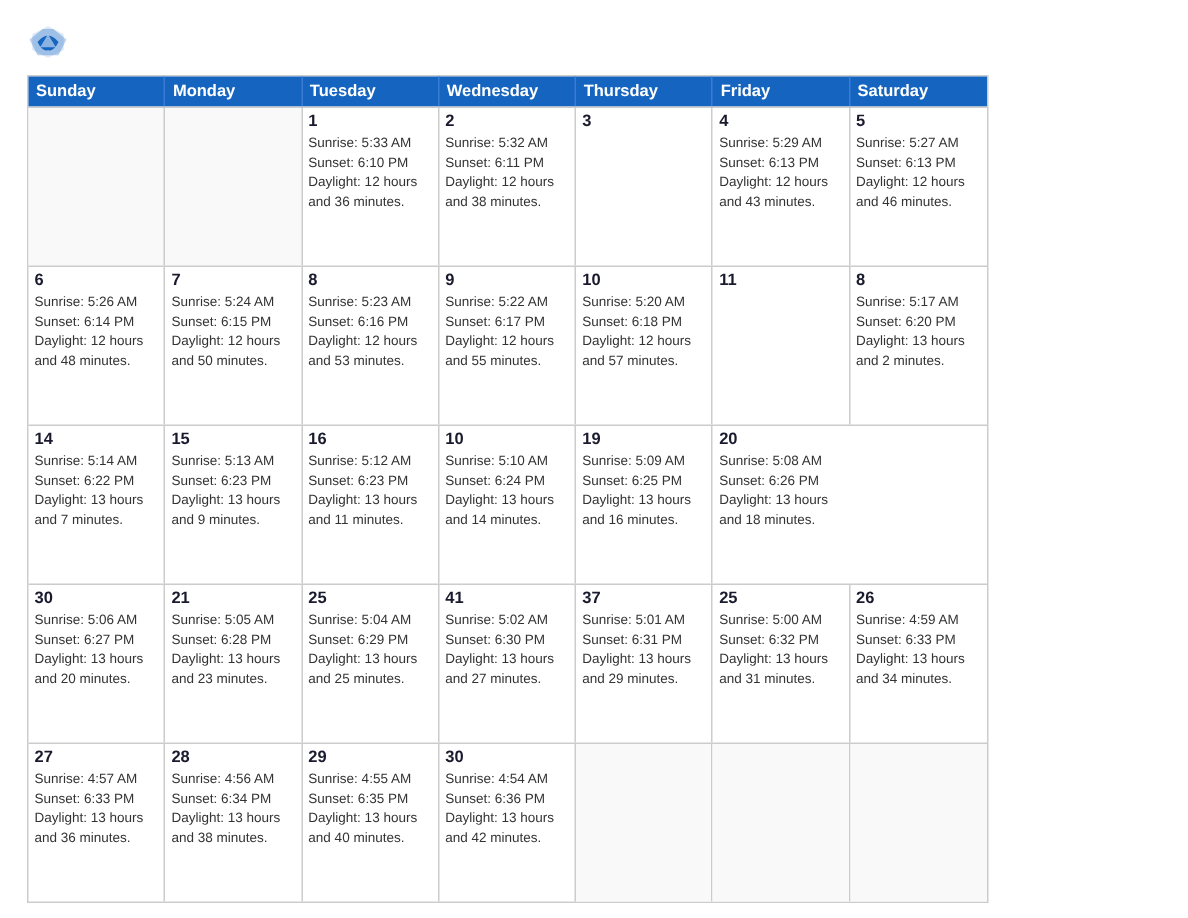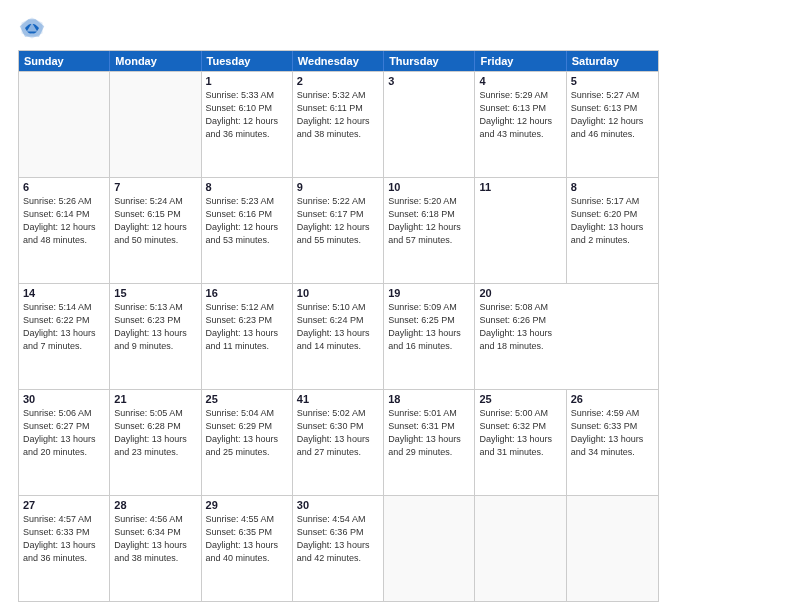--- a/index.html
+++ b/index.html
@@ -230,21 +230,21 @@
           </div>
           <div class="cal-cell">
             <div class="day-num">25</div>
             <div class="day-info">Sunrise: 5:04 AM<br>Sunset: 6:29 PM<br>Daylight: 13 hours and 25 minutes.</div>
           </div>
           <div class="cal-cell">
             <div class="day-num">41</div>
             <div class="day-info">Sunrise: 5:02 AM<br>Sunset: 6:30 PM<br>Daylight: 13 hours and 27 minutes.</div>
           </div>
           <div class="cal-cell">
-            <div class="day-num">18</div>
+            <div class="day-num">37</div>
             <div class="day-info">Sunrise: 5:01 AM<br>Sunset: 6:31 PM<br>Daylight: 13 hours and 29 minutes.</div>
           </div>
           <div class="cal-cell">
             <div class="day-num">25</div>
             <div class="day-info">Sunrise: 5:00 AM<br>Sunset: 6:32 PM<br>Daylight: 13 hours and 31 minutes.</div>
           </div>
           <div class="cal-cell">
             <div class="day-num">26</div>
             <div class="day-info">Sunrise: 4:59 AM<br>Sunset: 6:33 PM<br>Daylight: 13 hours and 34 minutes.</div>
           </div>

